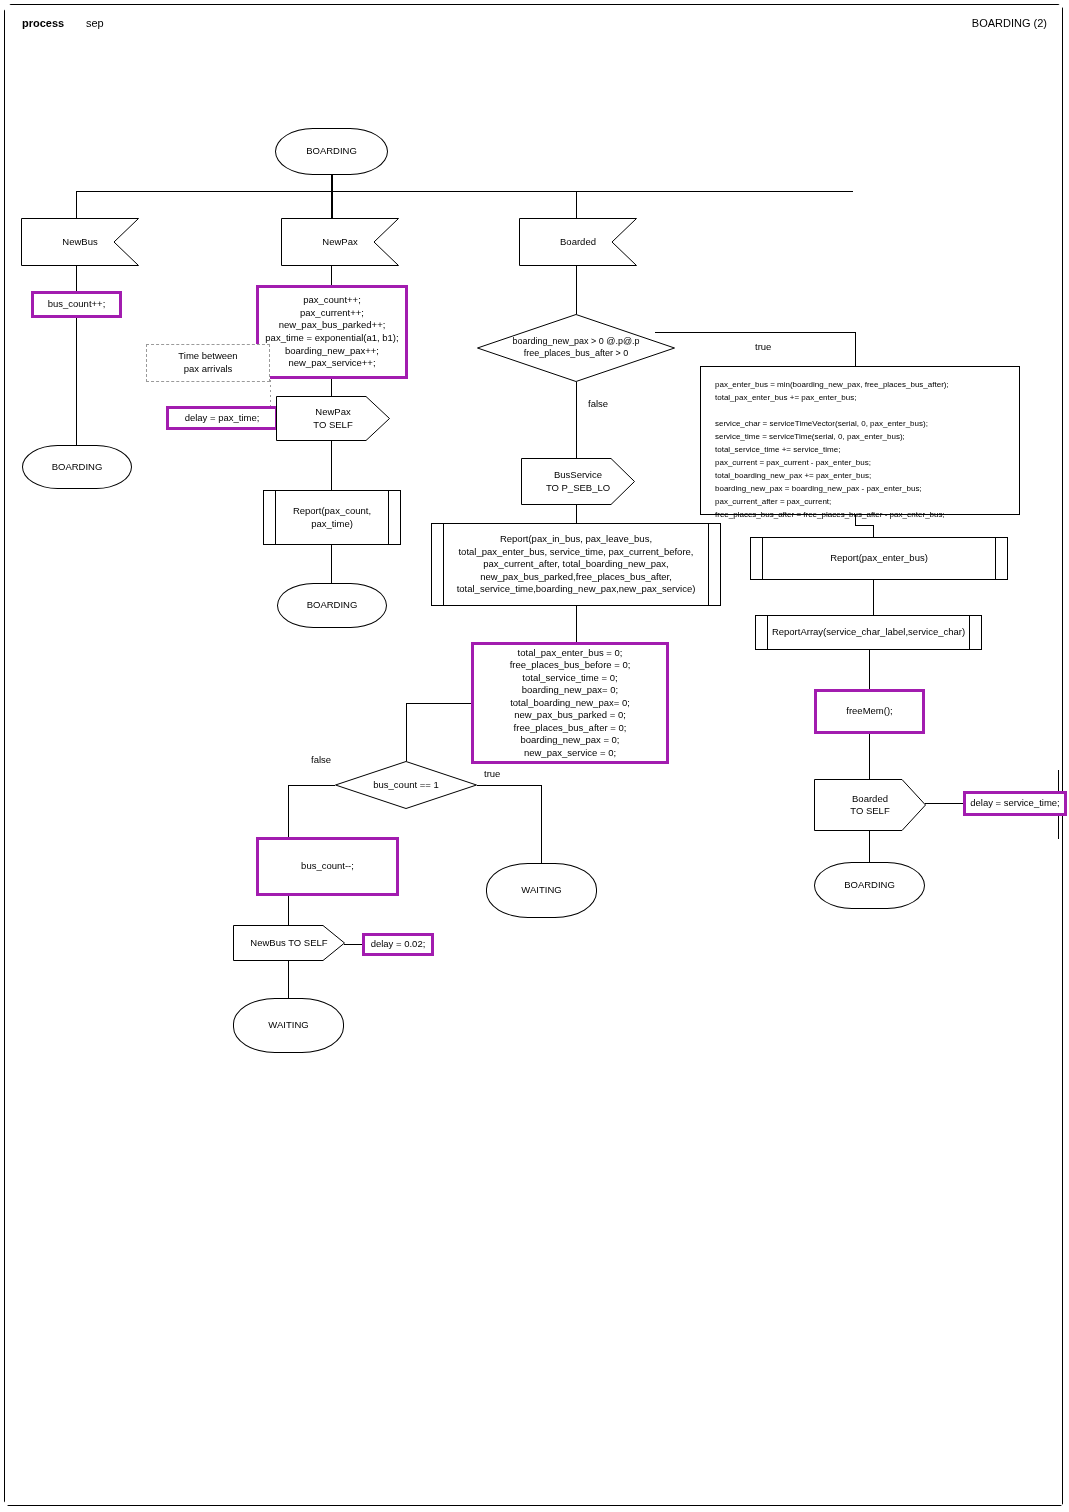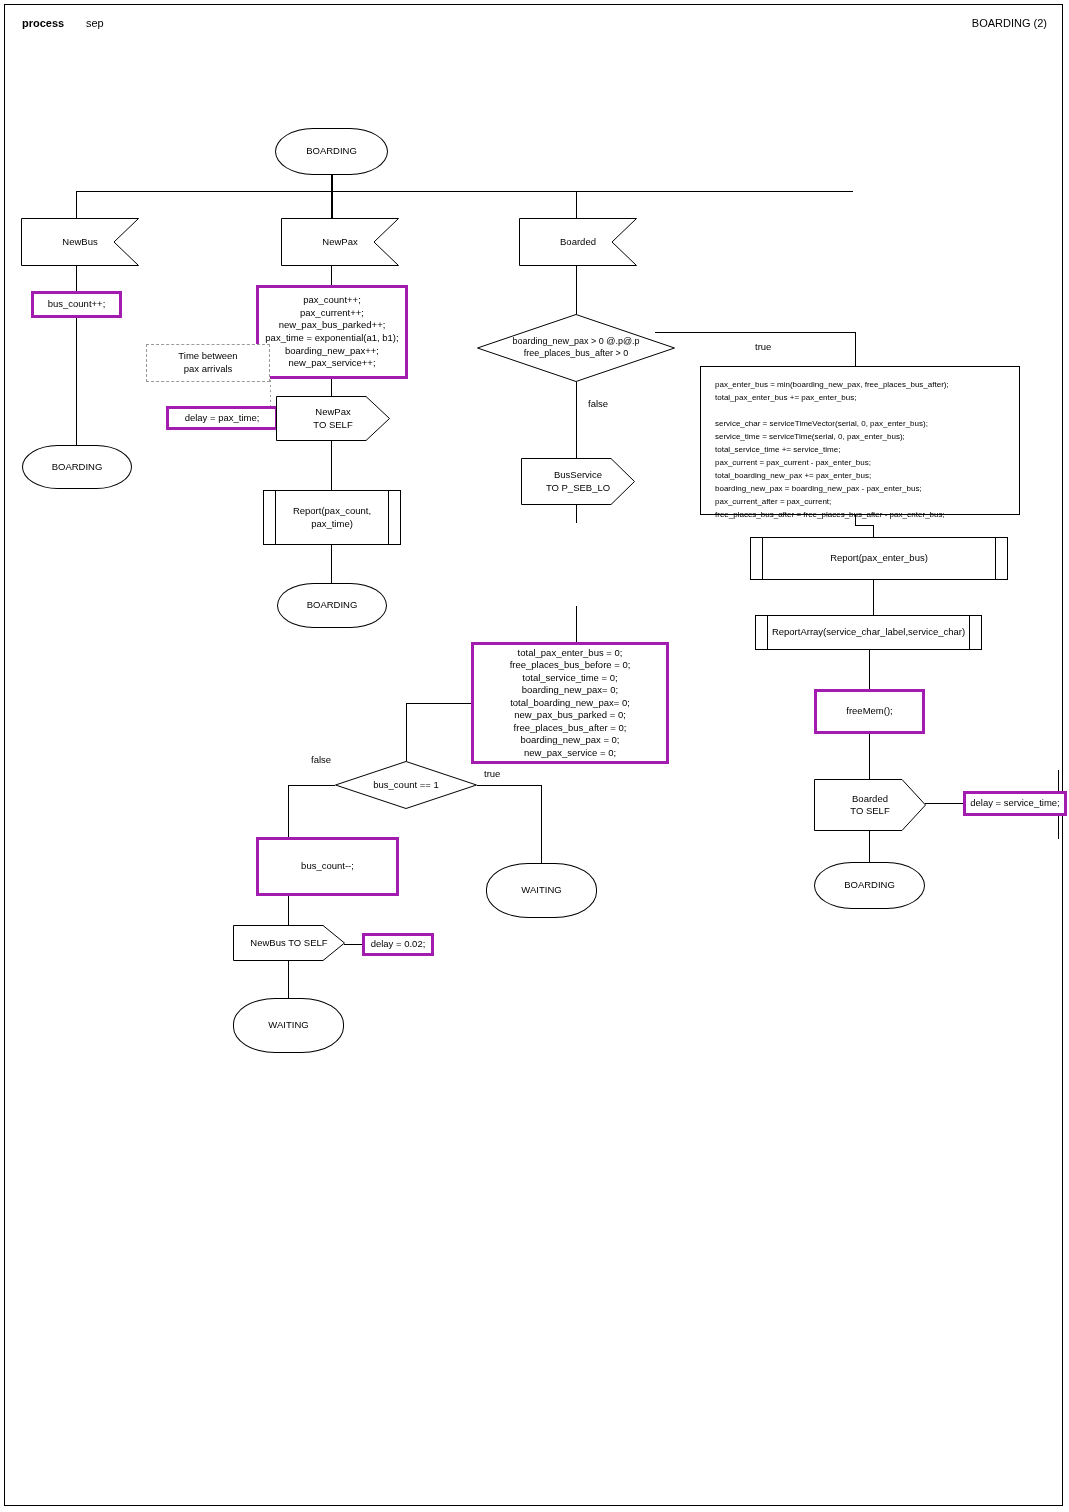--- a/index.html
+++ b/index.html
@@ -1,17 +1,17 @@
 <!DOCTYPE html>
 <html><head>
 <meta charset="utf-8">
 <style>
   html,body{margin:0;padding:0;background:#ffffff;}
   body{font-family:"Liberation Sans","DejaVu Sans",sans-serif;}
-  #page{position:relative;width:1069px;height:1512px;background:#ffffff;overflow:hidden;}
+  #page{position:relative;width:1069px;height:1512px;background:#ffffff;overflow:hidden;border-radius:24px;}
   #border{position:absolute;left:4px;top:4px;width:1059px;height:1502px;border:1.5px solid #000;box-sizing:border-box;}
   .hdr{position:absolute;font-size:11px;color:#000;white-space:nowrap;}
   #hdr-process{left:22px;top:17px;font-weight:bold;}
   #hdr-sep{left:86px;top:17px;}
   #hdr-title{right:22px;top:17px;}
 
   
   .node{position:absolute;box-sizing:border-box;display:flex;align-items:center;justify-content:center;
         text-align:center;font-size:9.5px;color:#000;line-height:1.32;}
   .node .txt{padding:2px 4px;white-space:pre-line;}
@@ -204,20 +204,27 @@
   </div>
 
   <div class="shapewrap" style="left:521px;top:458px;width:114px;height:47px;">
     <svg width="114" height="47" viewBox="0 0 114 47">
       <polygon points="0.5,0.5 90,0.5 113.5,23.5 90,46.5 0.5,46.5" fill="#fff" stroke="#000" stroke-width="1"></polygon>
     </svg>
     <div class="lbl" style="padding-right:20px;">BusService
 TO P_SEB_LO</div>
   </div>
 
+  <div class="node subr" style="left:431px;top:523px;width:290px;height:83px;position:absolute;">
+    <span class="txt">Report(pax_in_bus, pax_leave_bus,
+total_pax_enter_bus, service_time, pax_current_before,
+pax_current_after, total_boarding_new_pax,
+new_pax_bus_parked,free_places_bus_after,
+total_service_time,boarding_new_pax,new_pax_service)</span>
+  </div>
 
   <div class="node rect" style="left:471px;top:642px;width:198px;height:122px;">
     <span class="txt">total_pax_enter_bus = 0;
 free_places_bus_before = 0;
 total_service_time = 0;
 boarding_new_pax= 0;
 total_boarding_new_pax= 0;
 new_pax_bus_parked = 0;
 free_places_bus_after = 0;
 boarding_new_pax = 0;

